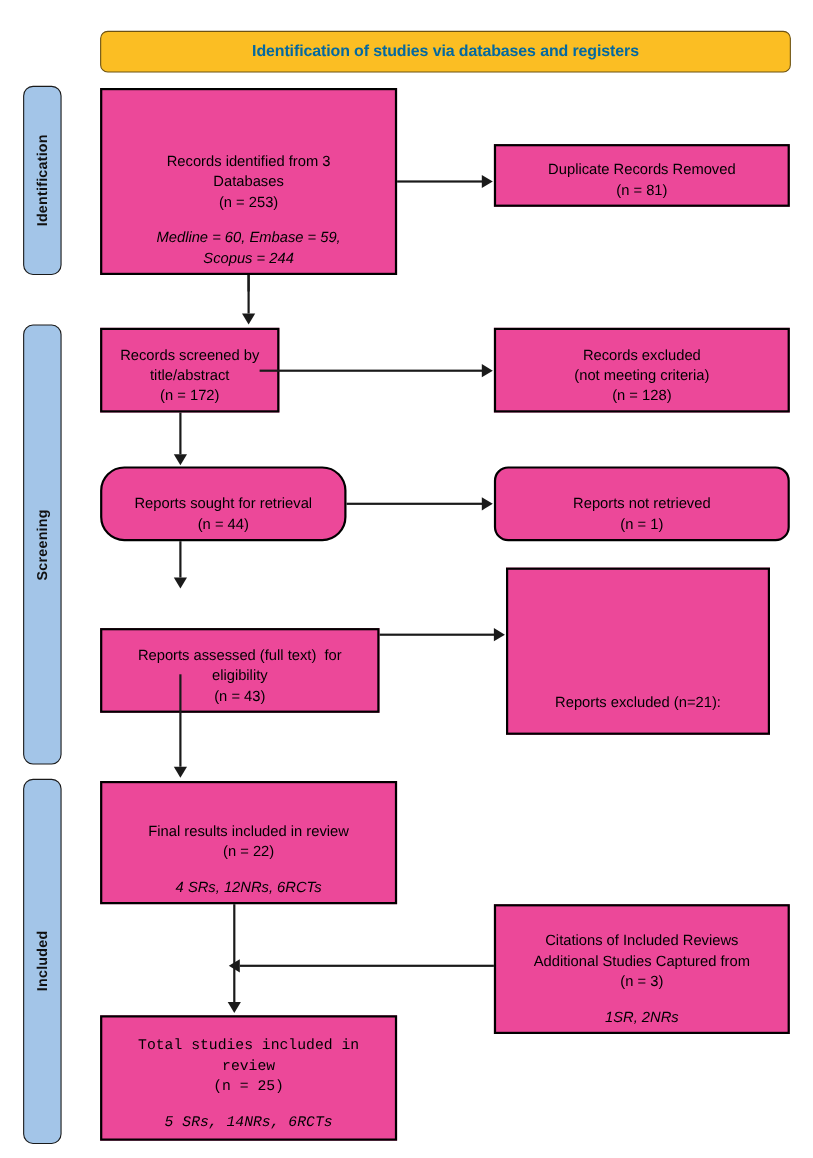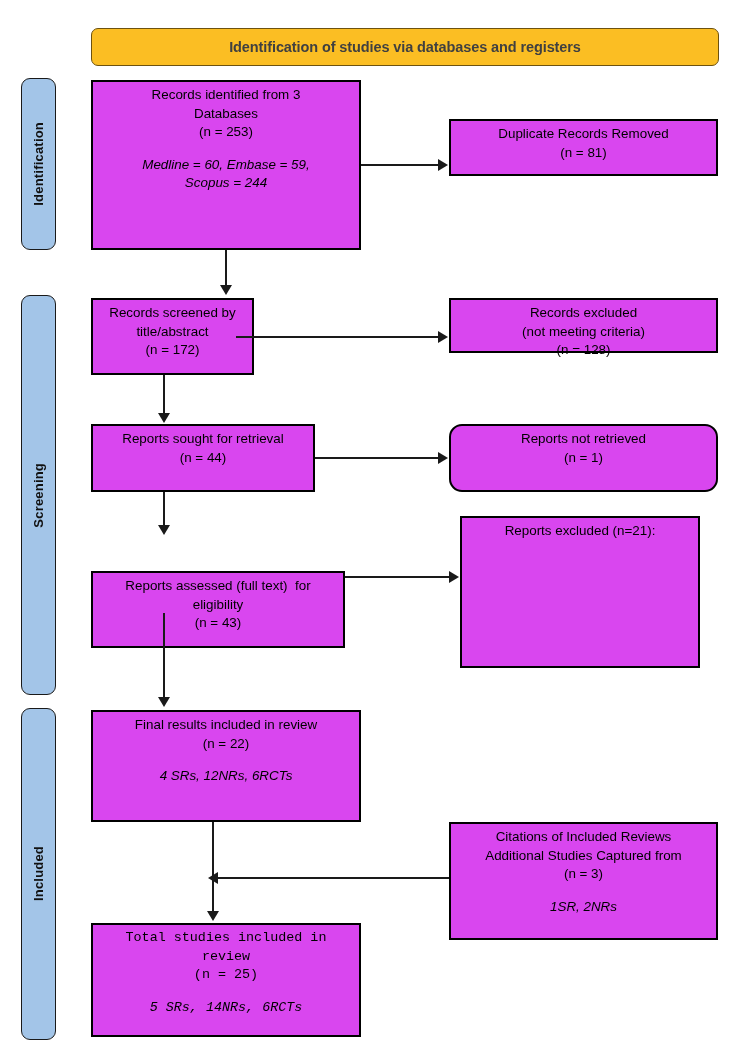--- a/index.html
+++ b/index.html
@@ -30,21 +30,21 @@
     border: 1px solid #6d5210;
     border-radius: 7px;
     display: flex;
     align-items: center;
     justify-content: center;
     box-sizing: border-box;
   }
   .banner-label {
     font-size: 14.5px;
     font-weight: bold;
-    color: #404040;
+    color: #0369a1;
     letter-spacing: -0.1px;
   }
 
   
   .stage {
     position: absolute;
     left: 21px;
     width: 35px;
     background: #A3C5E8;
     border: 1.6px solid #1a1a1a;
@@ -60,27 +60,27 @@
     color: #111111;
     writing-mode: vertical-rl;
     transform: rotate(180deg);
     white-space: nowrap;
     letter-spacing: 0.2px;
   }
 
   
   .box {
     position: absolute;
-    background: #d946ef;
+    background: #ec4899;
     border: 2px solid #000000;
     box-sizing: border-box;
     display: flex;
     flex-direction: column;
     align-items: center;
-    justify-content: flex-start;
+    justify-content: flex-end;
     padding: 4px 8px;
   }
   .box .line {
     font-size: 13.4px;
     color: #000000;
     text-align: center;
     line-height: 18.5px;
     white-space: pre-wrap;
   }
   .box .line.italic {
@@ -156,51 +156,51 @@
       <div class="line">Databases</div>
       <div class="line">(n = 253)</div>
     </div>
     <div class="gap"></div>
     <div class="block">
       <div class="line italic">Medline = 60, Embase = 59,</div>
       <div class="line italic">Scopus = 244</div>
     </div>
   </div>
 
-  <div class="box" style="left:449px; top:119px; width:269px; height:57px;">
+  <div class="box" style="left:449px; top:131px; width:269px; height:57px;">
     <div class="line">Duplicate Records Removed</div>
     <div class="line">(n = 81)</div>
   </div>
 
   <div class="vline" style="left:225px; top:250px; height:15px;"></div>
   <div class="hline" style="left:361px; top:164px; width:78px;"></div>
   <div class="arrow-right" style="left:438px; top:159px;"></div>
 
   <div class="vline" style="left:225px; top:250px; height:35px;"></div>
   <div class="arrow-down" style="left:220px; top:285px;"></div>
 
   <div class="box" style="left:91px; top:298px; width:163px; height:77px;">
     <div class="line">Records screened by</div>
     <div class="line">title/abstract</div>
     <div class="line">(n = 172)</div>
   </div>
 
-  <div class="box" style="left:449px; top:298px; width:269px; height:55px;">
+  <div class="box" style="left:449px; top:298px; width:269px; height:77px;">
     <div class="line">Records excluded</div>
     <div class="line">(not meeting criteria)</div>
     <div class="line">(n = 128)</div>
   </div>
 
   <div class="hline" style="left:236px; top:336px; width:203px;"></div>
   <div class="arrow-right" style="left:438px; top:331px;"></div>
 
   <div class="vline" style="left:163px; top:375px; height:38px;"></div>
   <div class="arrow-down" style="left:158px; top:413px;"></div>
 
-  <div class="box" style="left:91px; top:424px; width:224px; height:68px;">
+  <div class="box" style="left:91px; top:424px; width:224px; height:68px;border-radius:22px;">
     <div class="line">Reports sought for retrieval</div>
     <div class="line">(n = 44)</div>
   </div>
 
   <div class="box" style="left:449px; top:424px; width:269px; height:68px;border-radius:13px;">
     <div class="line">Reports not retrieved</div>
     <div class="line">(n = 1)</div>
   </div>
 
   <div class="hline" style="left:315px; top:457px; width:124px;"></div>

